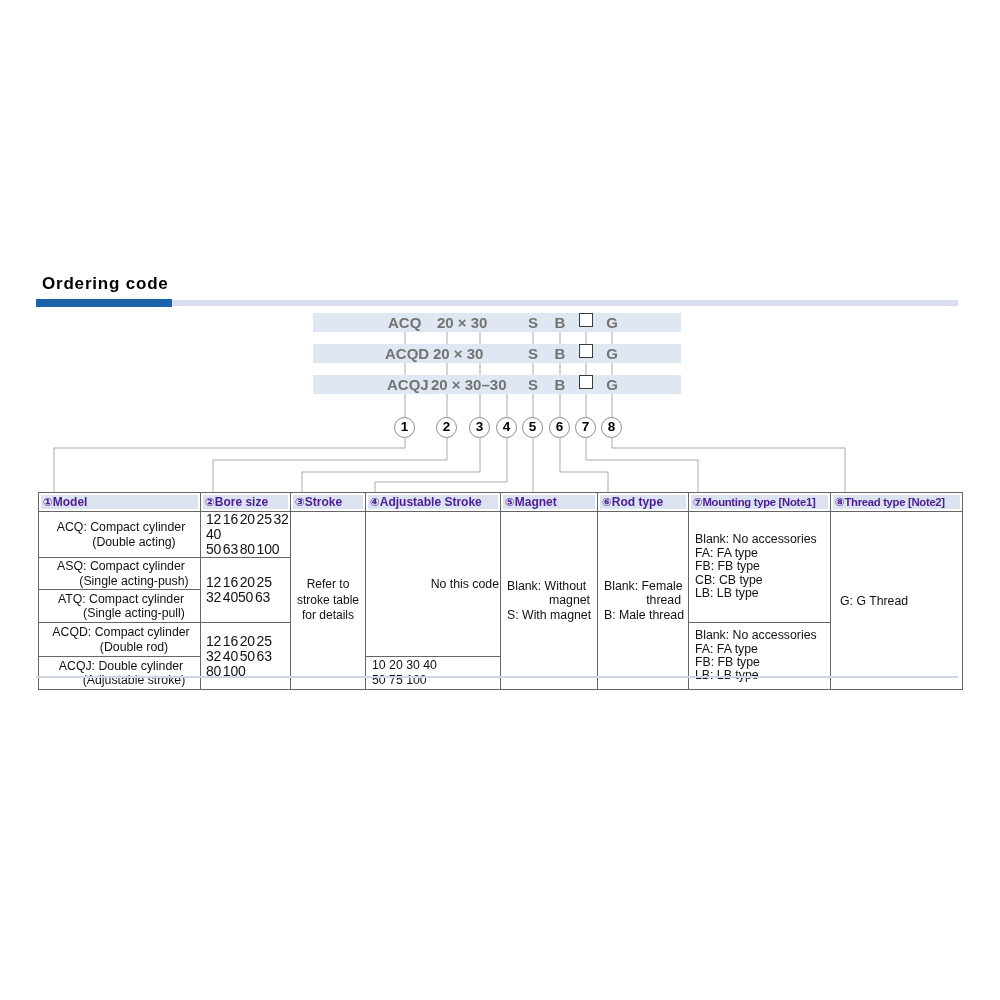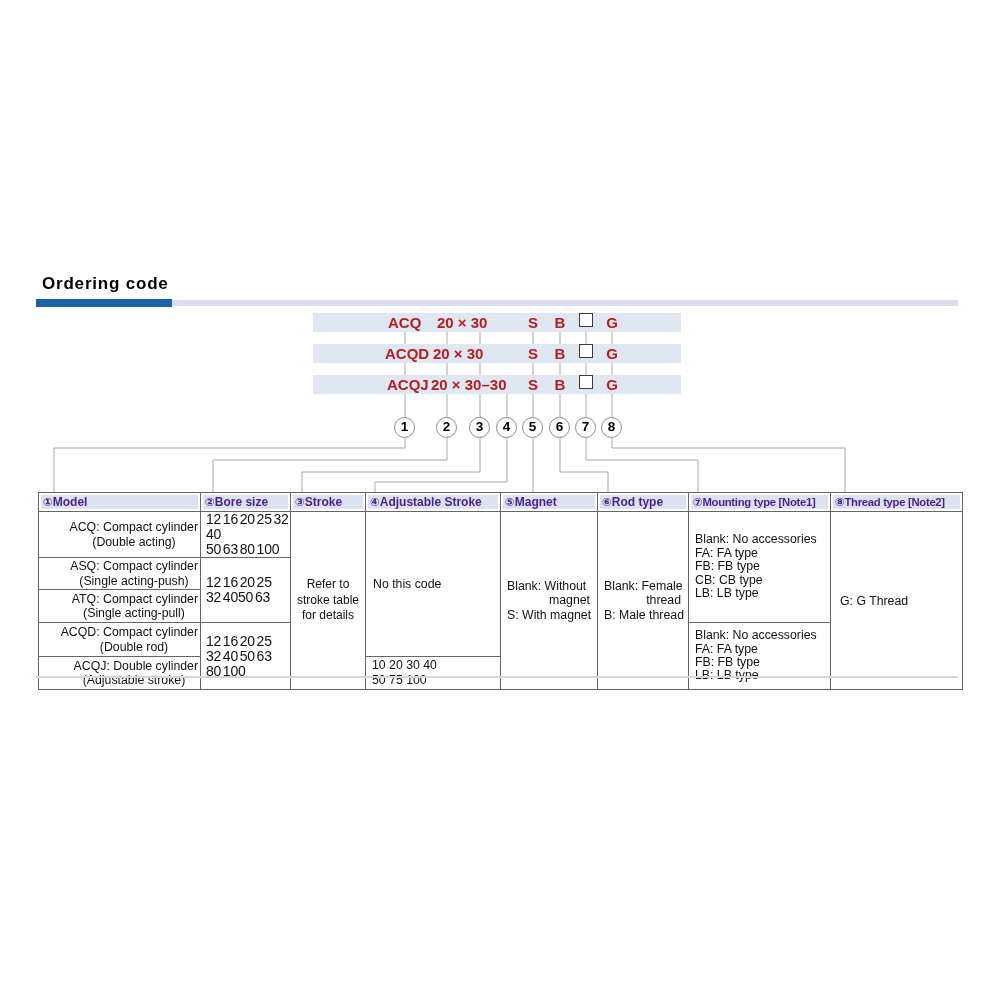--- a/index.html
+++ b/index.html
@@ -7,21 +7,21 @@
         font-family:"Liberation Sans",sans-serif;color:#111;}
 
   
   .title{position:absolute;left:42px;top:274px;font-size:17px;font-weight:bold;
          letter-spacing:.8px;color:#000;}
   .title-bar-dark{position:absolute;left:36px;top:299px;width:136px;height:8px;background:#1a63ab;}
   .title-bar-light{position:absolute;left:172px;top:300px;width:786px;height:6px;background:#dadded;}
 
   
   .code-bar{position:absolute;left:313px;width:368px;height:19px;background:#dfe7f2;}
-  .code-bar span{position:absolute;top:0;line-height:19px;font-weight:bold;font-size:15px;color:#b91c1c;}
+  .code-bar span{position:absolute;top:0;line-height:19px;font-weight:bold;font-size:15px;color:#737373;}
   .code-bar .ctr{transform:translateX(-50%);}
   .codebox{position:absolute;top:3px;width:12px;height:12px;border:1.5px solid #3a3a3a;
            background:#fff;transform:translateX(-50%);}
 
   
   .connectors{position:absolute;left:0;top:0;width:1000px;height:1000px;pointer-events:none;}
   .connectors path{fill:none;stroke:#a9a9a9;stroke-width:1;}
 
   
   .num-circle{position:absolute;top:417px;width:21px;height:21px;border:1.5px solid #8a8a8a;
@@ -30,26 +30,26 @@
 
   
   table.spec{position:absolute;left:38px;top:492px;width:924px;border-collapse:collapse;
              table-layout:fixed;font-size:12.3px;color:#111;}
   table.spec th,table.spec td{border:1px solid #666;overflow:hidden;}
   table.spec th{background:#dae3ef;box-shadow:inset 0 0 0 2px #fff;height:18px;font-size:12px;
                 font-weight:bold;text-align:left;padding:0 0 0 4px;white-space:nowrap;color:#4c1d95;}
   table.spec th .hnum{font-family:"DejaVu Sans",sans-serif;font-size:11.5px;font-weight:bold;}
   table.spec th.tight{font-size:11.3px;letter-spacing:-.3px;}
   .model-cell{padding:1px 2px 1px 5px;line-height:14.5px;}
-  .model-cell .m1{display:block;text-align:right;white-space:nowrap;}
+  .model-cell .m1{display:block;text-align:center;white-space:nowrap;}
   .model-cell .m2{display:block;text-align:center;padding-left:26px;white-space:nowrap;}
   .bore-cell{padding:0 0 0 5px;line-height:15px;white-space:pre-line;font-size:14px;
              letter-spacing:-.2px;word-spacing:-2px;}
   .stroke-cell{text-align:center;white-space:pre-line;line-height:15.5px;font-size:12px;}
-  .adj-top{padding-left:7px;}
+  .adj-top{padding-left:7px;text-align:right;}
   .adj-bottom{padding-left:6px;white-space:pre-line;line-height:15px;}
   .wrap3{padding:0 7px 0 6px;line-height:14.5px;}
   .wrap3 .ln-l{display:block;text-align:left;white-space:nowrap;}
   .wrap3 .ln-r{display:block;text-align:right;white-space:nowrap;}
   .mount-cell{padding-left:6px;line-height:13.4px;white-space:pre-line;}
   .thread-cell{padding-left:9px;}
 
   
   .notes{position:absolute;left:40px;top:680px;font-size:12.5px;line-height:15.5px;color:#000;}
 

